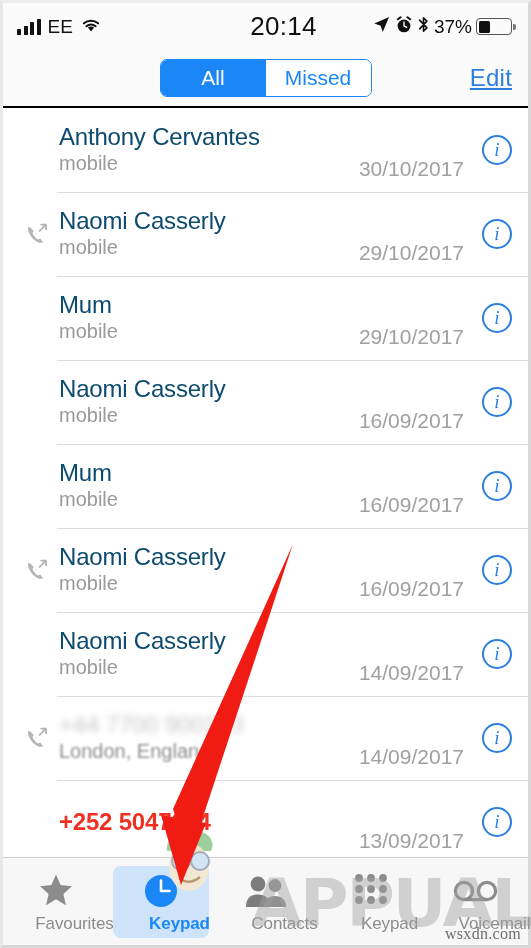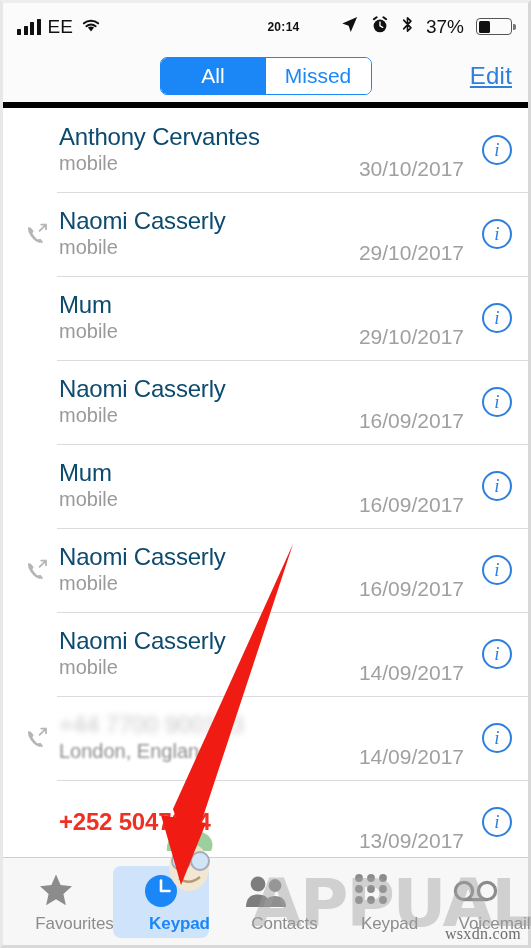--- a/index.html
+++ b/index.html
@@ -31,44 +31,44 @@
   .status-left { display: flex; align-items: center; gap: 7px; }
   .signal-bars { display: flex; align-items: flex-end; gap: 2.5px; height: 16px; }
   .signal-bars i { display: block; width: 4px; background: #111; border-radius: 0.5px; }
   .signal-bars i:nth-child(1) { height: 6px; }
   .signal-bars i:nth-child(2) { height: 9px; }
   .signal-bars i:nth-child(3) { height: 12.5px; }
   .signal-bars i:nth-child(4) { height: 16px; }
   .carrier { font-size: 19px; color: #111; letter-spacing: .2px; font-weight: 400; }
   .status-center {
     position: absolute; left: 0; right: 0; text-align: center;
-    font-size: 12px; font-weight: 700; color: #111; letter-spacing: .3px;
+    font-size: 26px; font-weight: 400; color: #111; letter-spacing: .3px;
     pointer-events: none;
     padding-left: 36px;
   }
   .status-right {
-    margin-left: auto; display: flex; align-items: center; gap: 12px;
+    margin-left: auto; display: flex; align-items: center; gap: 4px;
     position: relative; z-index: 2;
   }
   .batt-pct { font-size: 19px; color: #111; }
   .battery {
     width: 36px; height: 17px; border: 1.8px solid #555; border-radius: 4px;
     position: relative; padding: 1.5px; display: flex; align-items: center;
   }
   .battery::after {
     content: ""; position: absolute; right: -4.5px; top: 5px;
     width: 3px; height: 6px; background: #777; border-radius: 0 2px 2px 0;
   }
   .battery-fill { height: 100%; background: #111; border-radius: 1.5px; }
 
   
   .nav-bar {
     flex: 0 0 58px; height: 58px;
     background: #fbfbfb;
-    border-bottom: 6px solid #000000;
+    border-bottom: 2px solid #000000;
     display: flex; align-items: center;
     position: relative; padding: 0 16px;
   }
   .segmented {
     position: absolute; left: 50%; transform: translateX(-50%);
     display: flex; width: 212px; height: 38px;
     border: 1.6px solid #1b87f7; border-radius: 7px; overflow: hidden;
     background: #fff;
   }
   .seg {

